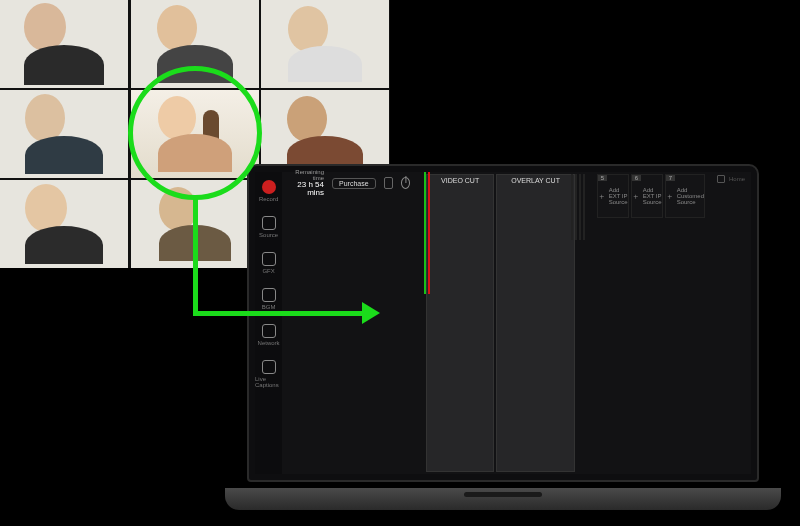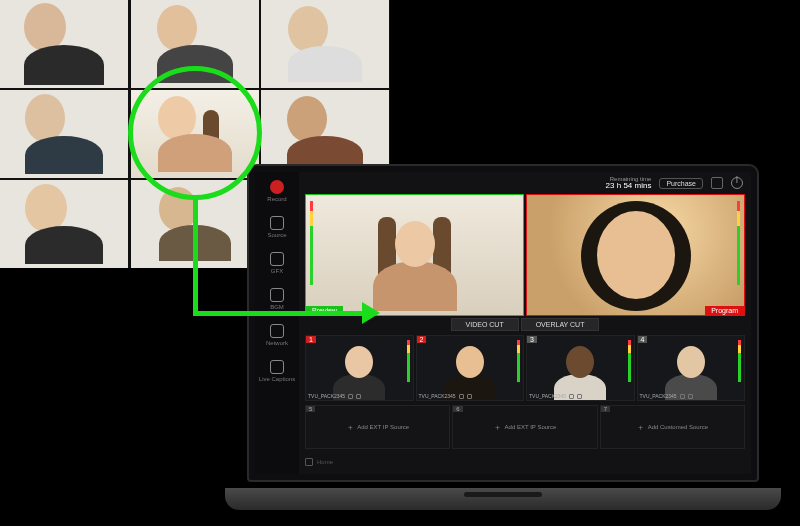--- a/index.html
+++ b/index.html
@@ -39,21 +39,21 @@
   .notch{position:absolute;left:50%;bottom:13px;transform:translateX(-50%);width:78px;height:5px;background:#1a1a1a;border-radius:3px}
 
   .screen{position:absolute;inset:6px;background:#121214;display:flex}
 
   
   .rail{width:44px;background:#0c0c0e;display:flex;flex-direction:column;align-items:center;padding-top:8px;gap:14px;font-size:6px;color:#777}
   .rail-item{display:flex;flex-direction:column;align-items:center;gap:2px;cursor:pointer}
   .rail-ico{width:14px;height:14px;border:1px solid #888;border-radius:3px}
   .rail-item.rec .rail-ico{border-radius:50%;background:#cc1f1f;border:none}
 
-  .main{flex:1;display:flex;flex-direction:column}
+  .main{flex:1;display:flex;flex-direction:row}
 
   
   .topbar{height:22px;display:flex;align-items:center;justify-content:flex-end;gap:8px;padding:0 8px;font-size:6px;color:#999}
   .rtime{line-height:1;text-align:right}
   .rtime .big{font-size:8px;color:#fff}
   .btn-purchase{border:1px solid #555;border-radius:3px;padding:1px 6px;color:#ddd;font-size:7px;cursor:pointer}
   .tb-ico{width:12px;height:12px;border:1px solid #666;border-radius:2px;cursor:pointer}
   .tb-power{width:12px;height:12px;border:1.2px solid #888;border-radius:50%;position:relative;cursor:pointer}
   .tb-power::after{content:"";position:absolute;left:50%;top:-2px;width:1.2px;height:7px;background:#888;transform:translateX(-50%)}
 

